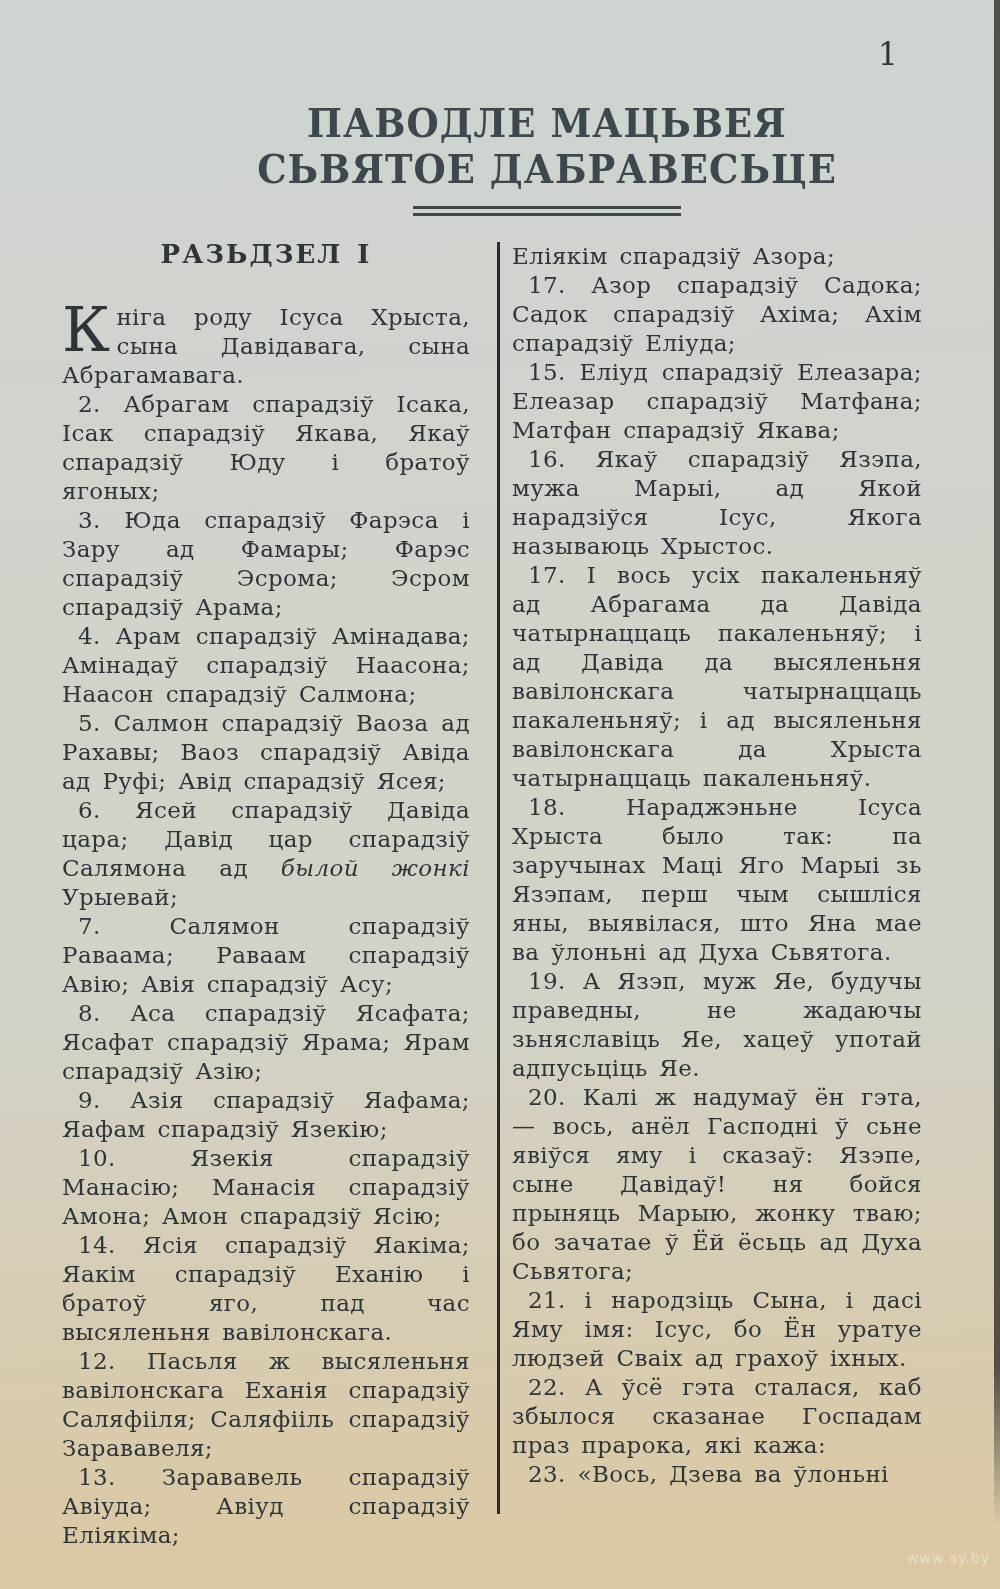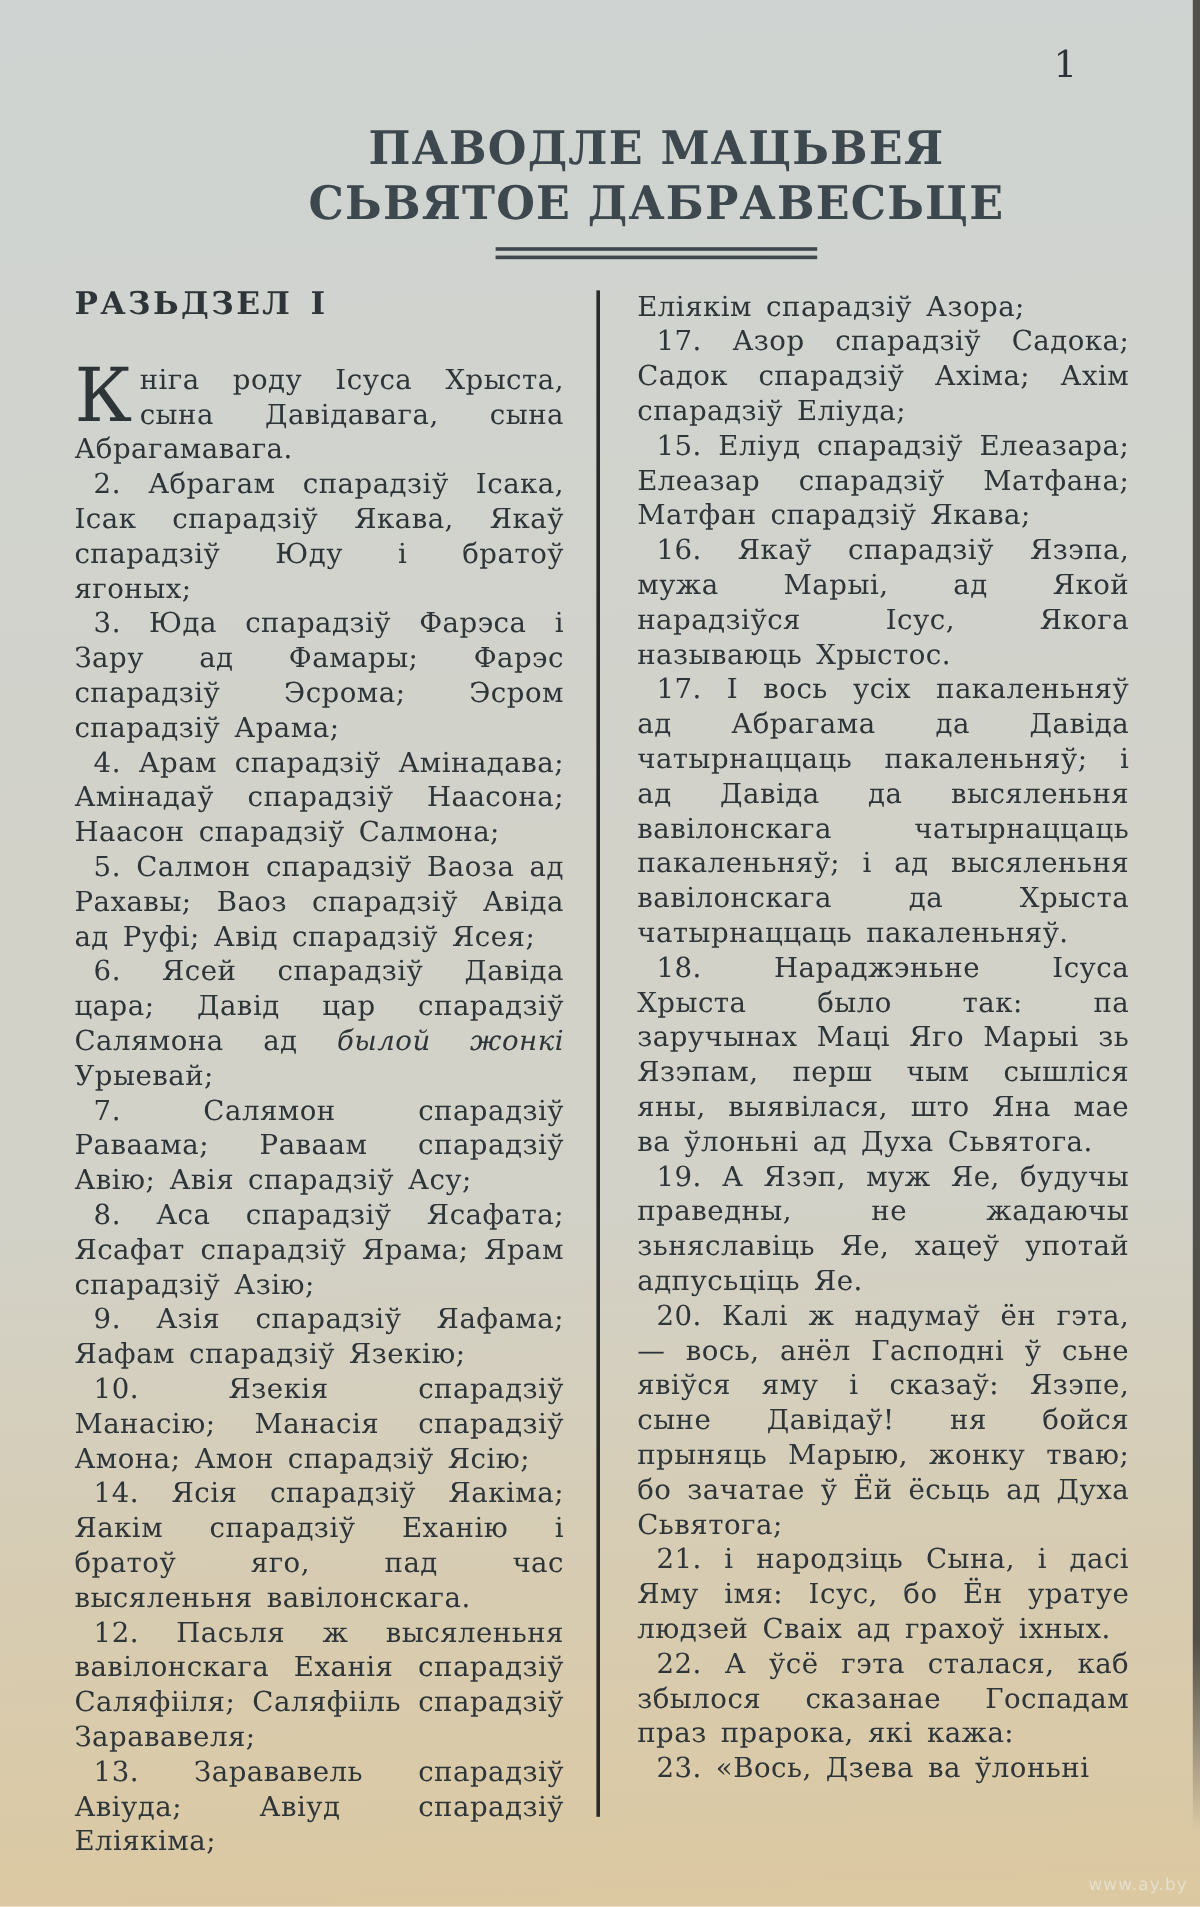--- a/index.html
+++ b/index.html
@@ -50,35 +50,35 @@
   .column-divider{
     position:absolute;left:497px;top:242px;width:3px;height:1272px;
     background:var(--divider);
   }
   .col{
     position:absolute;top:240px;
     font-size:23px;line-height:29px;color:var(--ink);
     text-align:justify;word-spacing:4px;letter-spacing:.4px;
   }
   .col-left{left:62px;width:408px;}
-  .col-right{left:531px;width:410px;padding-top:2px;}
+  .col-right{left:512px;width:410px;padding-top:2px;}
   .chapter-heading{
-    font-weight:bold;font-size:26px;letter-spacing:2px;
+    text-align:center;font-weight:bold;font-size:26px;letter-spacing:2px;
     margin:0 0 34px 0;color:var(--ink);
   }
   p.verse{margin:0;text-indent:16px;}
   p.verse.cont,p.verse.has-drop{text-indent:0;}
   .dropcap{
     float:left;font-size:62px;line-height:50px;
     padding:2px 6px 0 0;color:var(--ink);
   }
   .vnum{white-space:nowrap;}
   i{}
   .watermark{
-    position:absolute;right:10px;bottom:10px;
+    position:absolute;right:10px;bottom:23px;
     font-family:"DejaVu Sans","Liberation Sans",sans-serif;
     font-size:14px;letter-spacing:1px;color:var(--watermark);opacity:.8;
   }
 </style>
 </head>
 <body>
 
 <div class="page">
 
   <div class="page-edge"></div>

